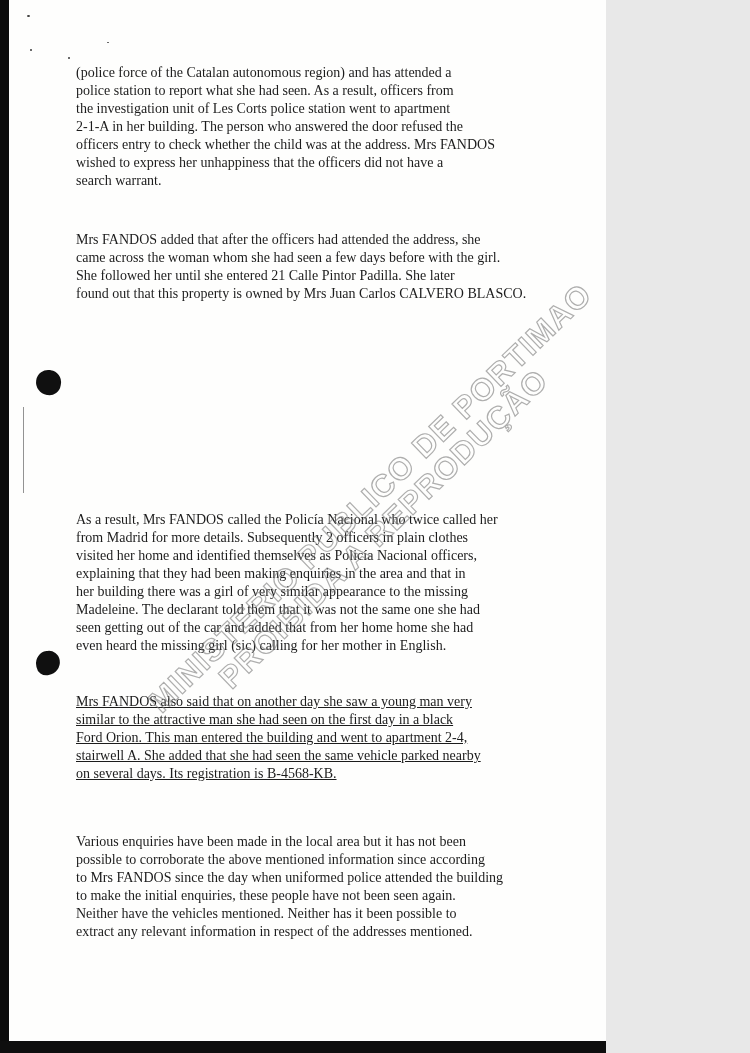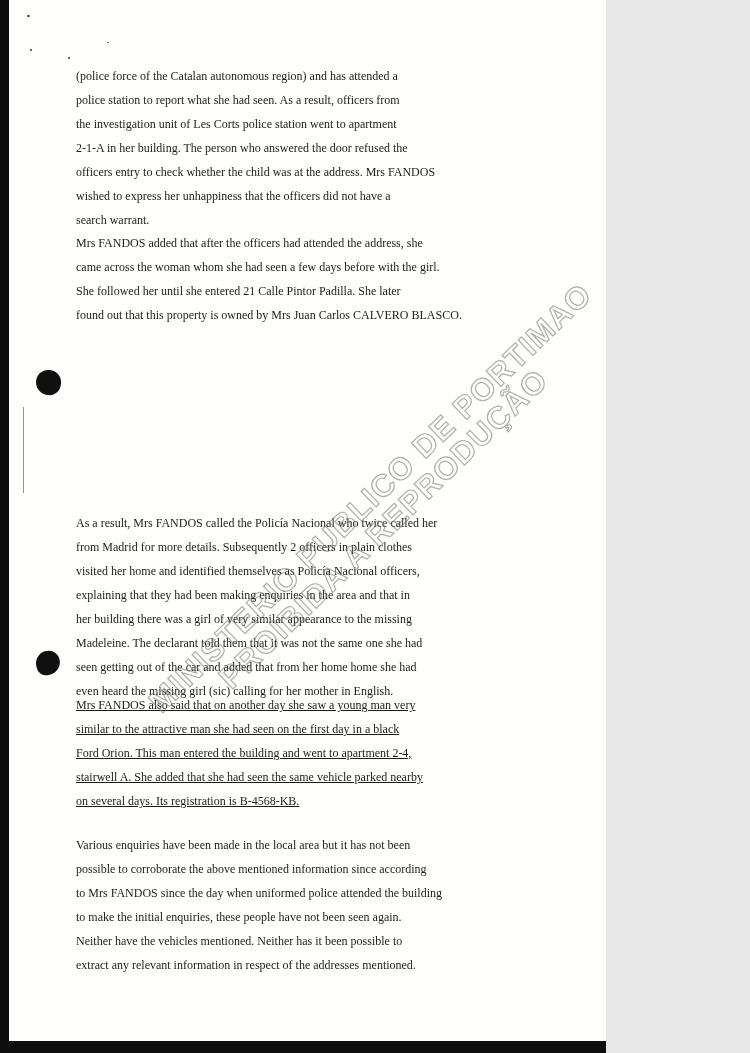--- a/index.html
+++ b/index.html
@@ -27,21 +27,21 @@
   .dot.d2 { left:36px; top:651px; width:24px; height:24px; border-radius:53% 47% 57% 43%; transform:rotate(-9deg); }
 
   .page-label { position:absolute; left:609px; top:5px; font-size:16px; white-space:nowrap; }
   .handwritten {
     position:absolute; left:696px; top:25px;
     font-family:"DejaVu Serif", serif; font-style:italic;
     font-size:29px; letter-spacing:1px; color:#161616;
     transform:rotate(-14deg); white-space:nowrap;
   }
 
-  .para { position:absolute; left:76px; font-size:12px; line-height:24px; white-space:nowrap; }
+  .para { position:absolute; left:76px; font-size:14px; line-height:18px; white-space:nowrap; }
   .para.p0 { top:64px;  }
   .para.p1 { top:231px; }
   .para.p2 { top:344px; }
   .para.p3 { top:427px; }
   .para.p4 { top:511px; }
   .para.p5 { top:693px;text-decoration:underline; }
   .para.p6 { top:833px; }
 
   .doc-date { position:absolute; left:616px; top:977px; font-size:15.5px; white-space:nowrap; }
 

